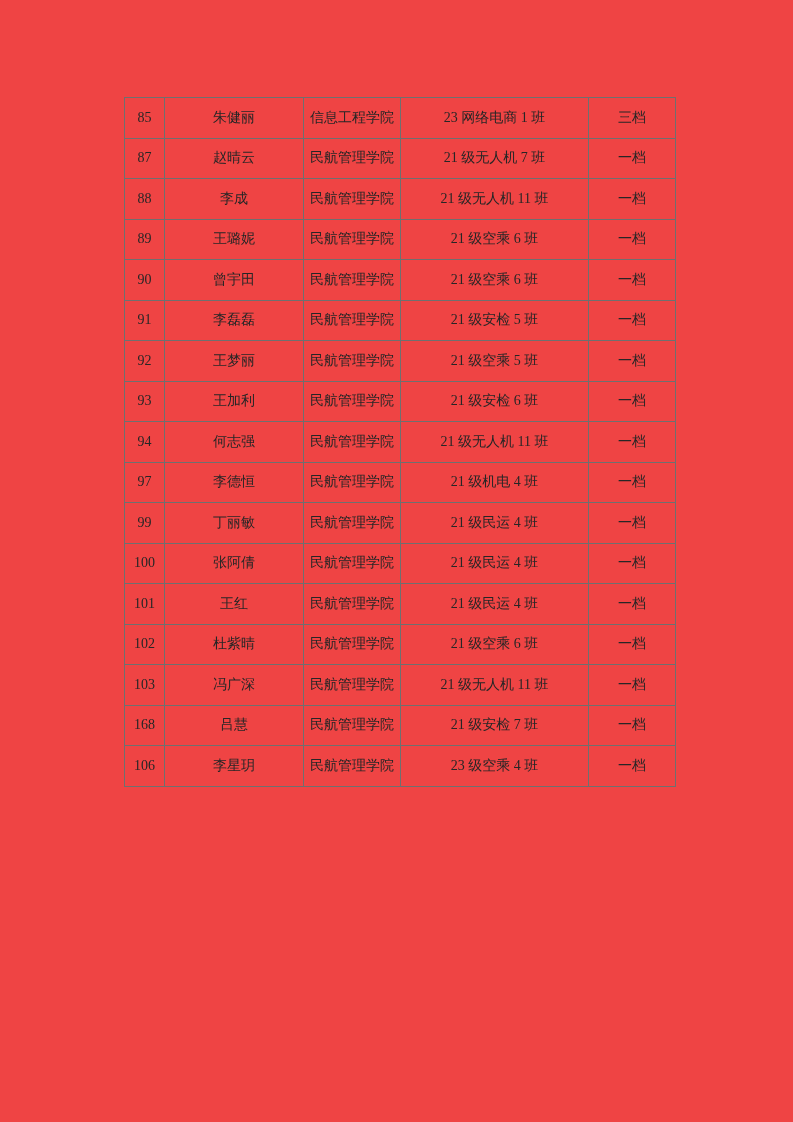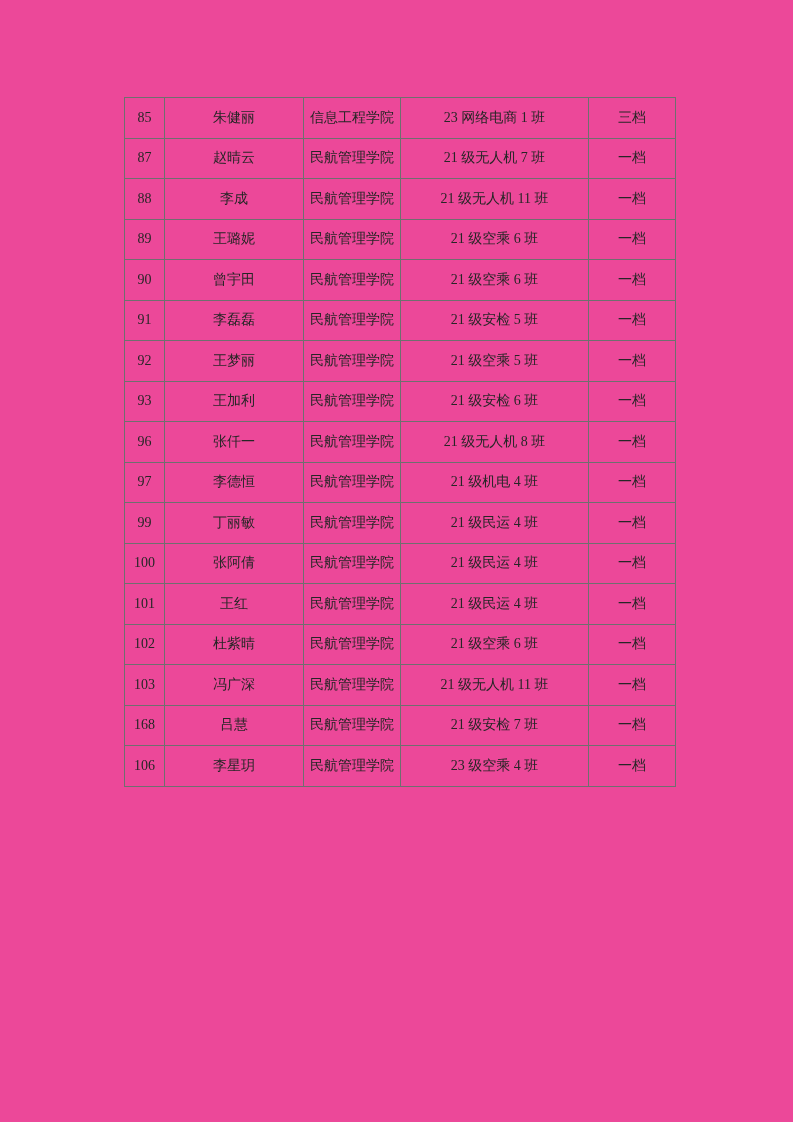--- a/index.html
+++ b/index.html
@@ -4,21 +4,21 @@
 <style>
   html, body {
     margin: 0;
     padding: 0;
     background: #ffffff;
   }
   .page {
     position: relative;
     width: 793px;
     height: 1122px;
-    background: #ec4899;
+    background: #ef4444;
     overflow: hidden;
     font-family: "Liberation Serif", "DejaVu Serif", serif;
     color: #262626;
   }
   .doc-table {
     position: absolute;
     left: 124px;
     top: 97px;
     width: 551px;
     border-collapse: collapse;
@@ -104,24 +104,24 @@
           <td>一档</td>
         </tr>
         <tr>
           <td>93</td>
           <td>王加利</td>
           <td>民航管理学院</td>
           <td>21 级安检 6 班</td>
           <td>一档</td>
         </tr>
         <tr>
-          <td>96</td>
-          <td>张仟一</td>
+          <td>94</td>
+          <td>何志强</td>
           <td>民航管理学院</td>
-          <td>21 级无人机 8 班</td>
+          <td>21 级无人机 11 班</td>
           <td>一档</td>
         </tr>
         <tr>
           <td>97</td>
           <td>李德恒</td>
           <td>民航管理学院</td>
           <td>21 级机电 4 班</td>
           <td>一档</td>
         </tr>
         <tr>

